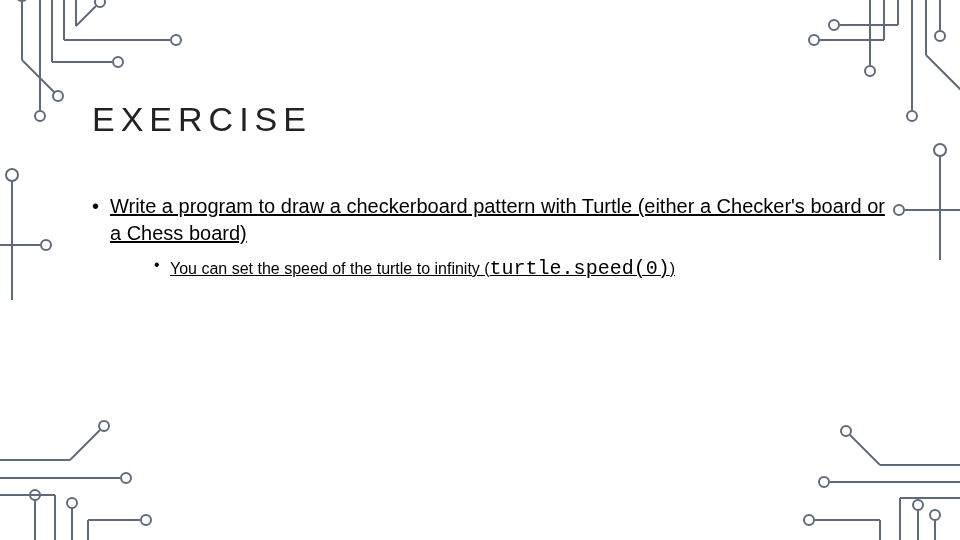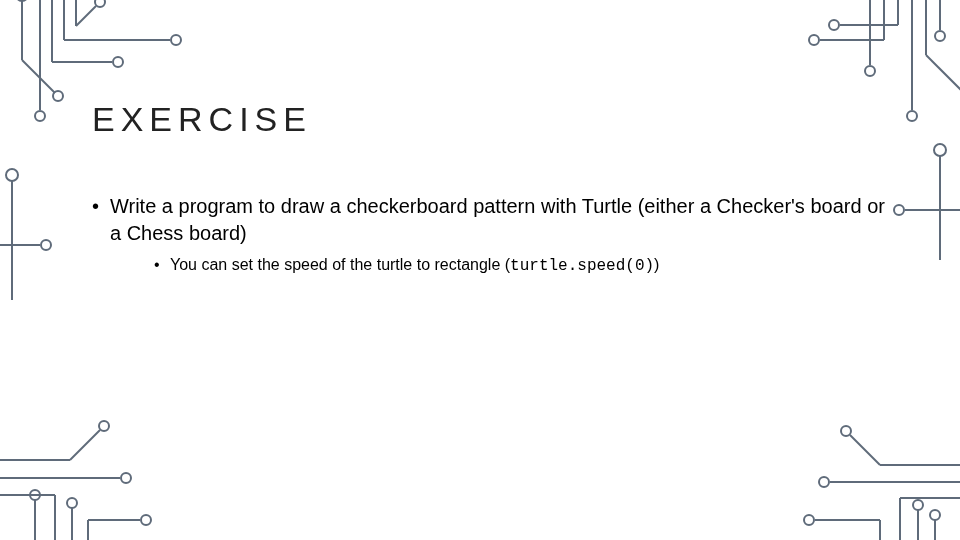--- a/index.html
+++ b/index.html
@@ -1,27 +1,27 @@
 <!DOCTYPE html>
 <html><head>
 <meta charset="utf-8">
 <style>
   * { margin: 0; padding: 0; box-sizing: border-box; }
   html, body { width: 960px; height: 540px; overflow: hidden; background: #fff; font-family: Arial, Helvetica, sans-serif; color: #000; }
   .slide { position: relative; width: 960px; height: 540px; }
   .circuits { position: absolute; top: 0; left: 0; width: 960px; height: 540px; pointer-events: none; }
   .content { position: absolute; left: 92px; top: 100px; width: 800px; }
   .title { font-size: 34px; font-weight: 400; letter-spacing: 6px; color: #222; margin-bottom: 54px; }
-  .bullets { list-style: none; }
+  .bullets { list-style: none; text-decoration: underline; }
   .b1 { position: relative; padding-left: 18px; font-size: 20px; line-height: 1.35; margin-bottom: 8px; }
   .b1::before { content: "•"; position: absolute; left: 0; top: 0; font-size: 20px; }
   .sub { list-style: none; margin-left: 44px; margin-top: 6px; }
   .b2 { position: relative; padding-left: 16px; font-size: 16px; line-height: 1.55; margin-bottom: 6px; }
   .b2::before { content: "•"; position: absolute; left: 0; top: 0; font-size: 16px; }
-  .mono { font-family: "Courier New", Courier, monospace; font-size: 16px; }
+  .mono { font-family: "Courier New", Courier, monospace; font-size: 20px; }
 </style>
 </head>
 <body>
 
 <div class="slide">
 
   <svg class="circuits" viewBox="0 0 960 540" fill="none" stroke="#5f6b7a" stroke-width="2">
 
     <circle cx="22" cy="-5" r="6"></circle>
     <line x1="22" y1="1" x2="22" y2="60"></line>
@@ -96,20 +96,20 @@
   </svg>
 
   <div class="content">
     <h1 class="title">EXERCISE</h1>
 
     <ul class="bullets">
       <li class="b1">
         <span>Write a program to draw a checkerboard pattern with Turtle (either a Checker's board or a Chess board)</span>
         <ul class="sub">
           <li class="b2">
-            <span>You can set the speed of the turtle to rectangle (</span><span class="mono">turtle.speed(0)</span><span>)</span>
+            <span>You can set the speed of the turtle to infinity (</span><span class="mono">turtle.speed(0)</span><span>)</span>
           </li>
         </ul>
       </li>
     </ul>
   </div>
 
 </div>
 
 </body></html>

